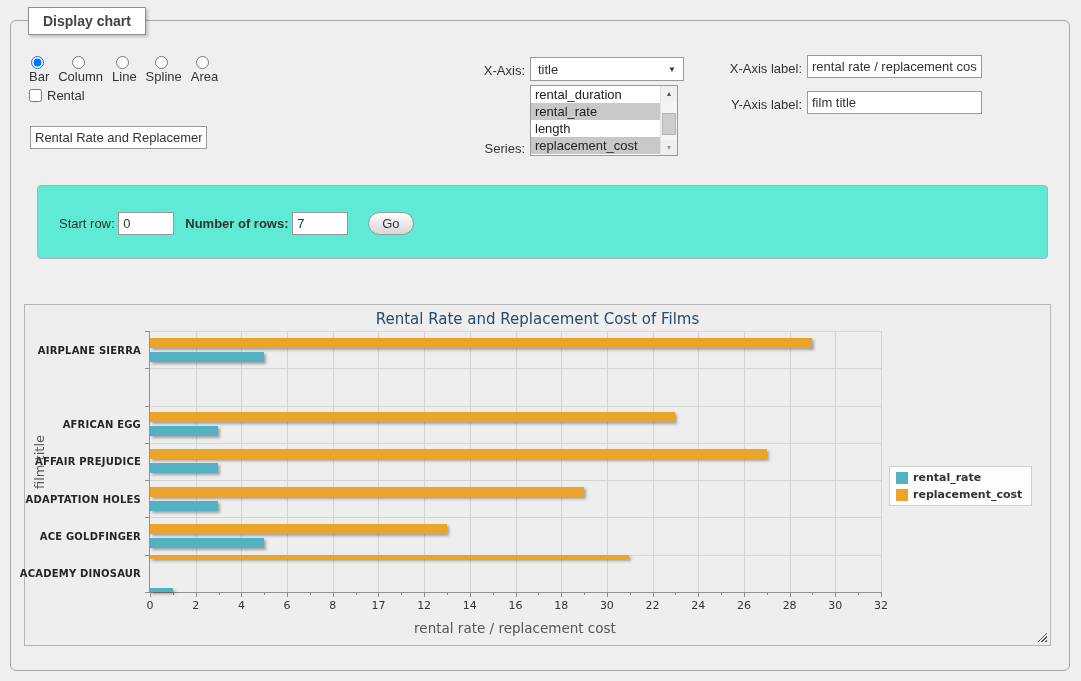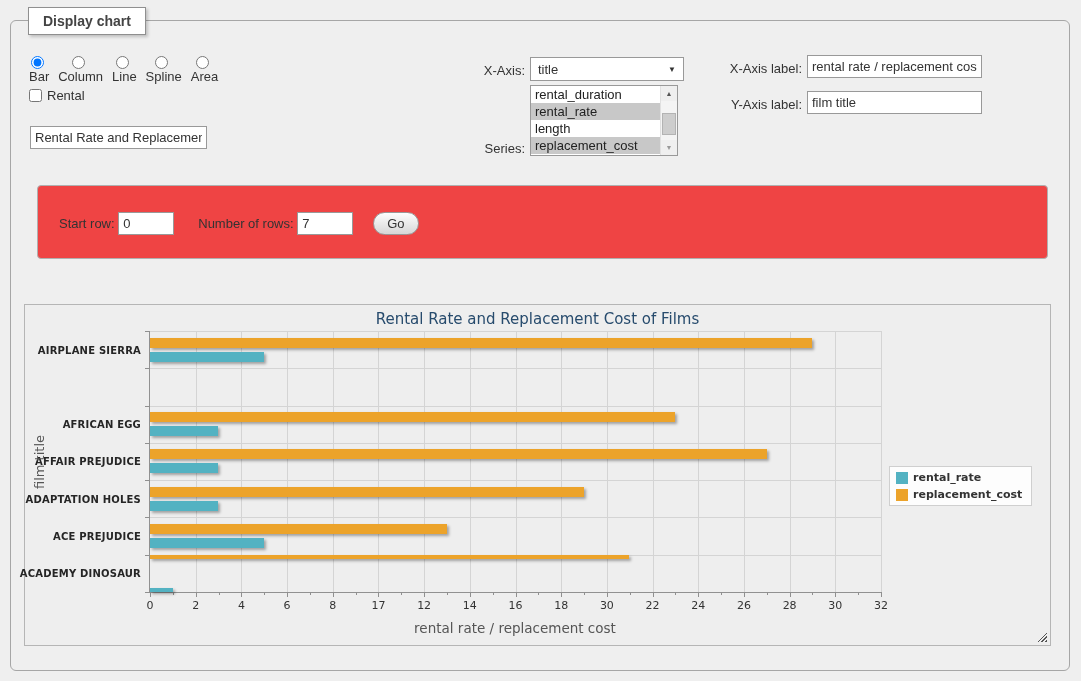--- a/index.html
+++ b/index.html
@@ -37,24 +37,24 @@
                       padding-left:4px; white-space:nowrap; }
   .series-list .opt.sel { background:#c8c8c8; }
   .sb { width:17px; border-left:1px solid #e0e0e0; background:#f4f4f4; position:relative; }
   .sb .up, .sb .down { position:absolute; left:0; right:0; height:15px; display:flex;
                        align-items:center; justify-content:center; font-size:7px; color:#555; background:#efefef; }
   .sb .up { top:0; } .sb .down { bottom:0; color:#999; }
   .sb .thumb { position:absolute; left:1px; right:1px; top:27px; height:22px; background:#cdcdcd; border:1px solid #b3b3b3; }
 
   
   .rows-panel { position:absolute; left:37px; top:185px; width:1011px; height:74px;
-                background:#ef4444; border:1px solid #b0b0b0; border-radius:4px; }
+                background:#5eead4; border:1px solid #b0b0b0; border-radius:4px; }
   .panel-row { position:absolute; left:21px; top:26px; display:flex; align-items:center; font-size:13px; color:#333; }
   .panel-row input { position:static; width:56px; }
-  .panel-row .ml { margin-left:24px; }
+  .panel-row .ml { margin-left:11px;font-weight:bold; }
   .go-btn { margin-left:20px; padding:3px 13px; font-size:13px; color:#333; font-family:inherit;
             border:1px solid #999; border-radius:12px;
             background:linear-gradient(#fdfdfd,#d7d7d7); cursor:pointer; }
 
   
   .chart-box { position:absolute; left:24px; top:304px; width:1027px; height:342px;
                background:#eeeeee; border:1px solid #b5b5b5; font-family:"DejaVu Sans", sans-serif; }
   .chart-title { position:absolute; left:0; right:0; top:5px; text-align:center;
                  font-size:15px; color:#274b6d; }
   .plot { position:absolute; left:124px; top:26px; width:732px; height:262px;
@@ -258,21 +258,21 @@
           <div class="cat">AFFAIR PREJUDICE</div>
           <div class="bar" style="width: 84.3438%; background: rgb(236, 163, 42);"></div>
           <div class="bar" style="width: 9.34375%; background: rgb(83, 178, 194);"></div>
         </div>
         <div class="crow" style="top: 57.1429%; height: 14.2857%;">
           <div class="cat">ADAPTATION HOLES</div>
           <div class="bar" style="width: 59.3437%; background: rgb(236, 163, 42);"></div>
           <div class="bar" style="width: 9.34375%; background: rgb(83, 178, 194);"></div>
         </div>
         <div class="crow" style="top: 71.4286%; height: 14.2857%;">
-          <div class="cat">ACE PREJUDICE</div>
+          <div class="cat">ACE GOLDFINGER</div>
           <div class="bar" style="width: 40.5938%; background: rgb(236, 163, 42);"></div>
           <div class="bar" style="width: 15.5938%; background: rgb(83, 178, 194);"></div>
         </div>
         <div class="crow" style="top: 85.7143%; height: 14.2857%; gap: 29px;">
           <div class="cat">ACADEMY DINOSAUR</div>
           <div class="bar" style="width: 65.5938%; background: rgb(236, 163, 42);"></div>
           <div class="bar" style="width: 3.09375%; background: rgb(83, 178, 194);"></div>
         </div>
       </div>
     <div class="xaxis-title">rental rate / replacement cost</div>

